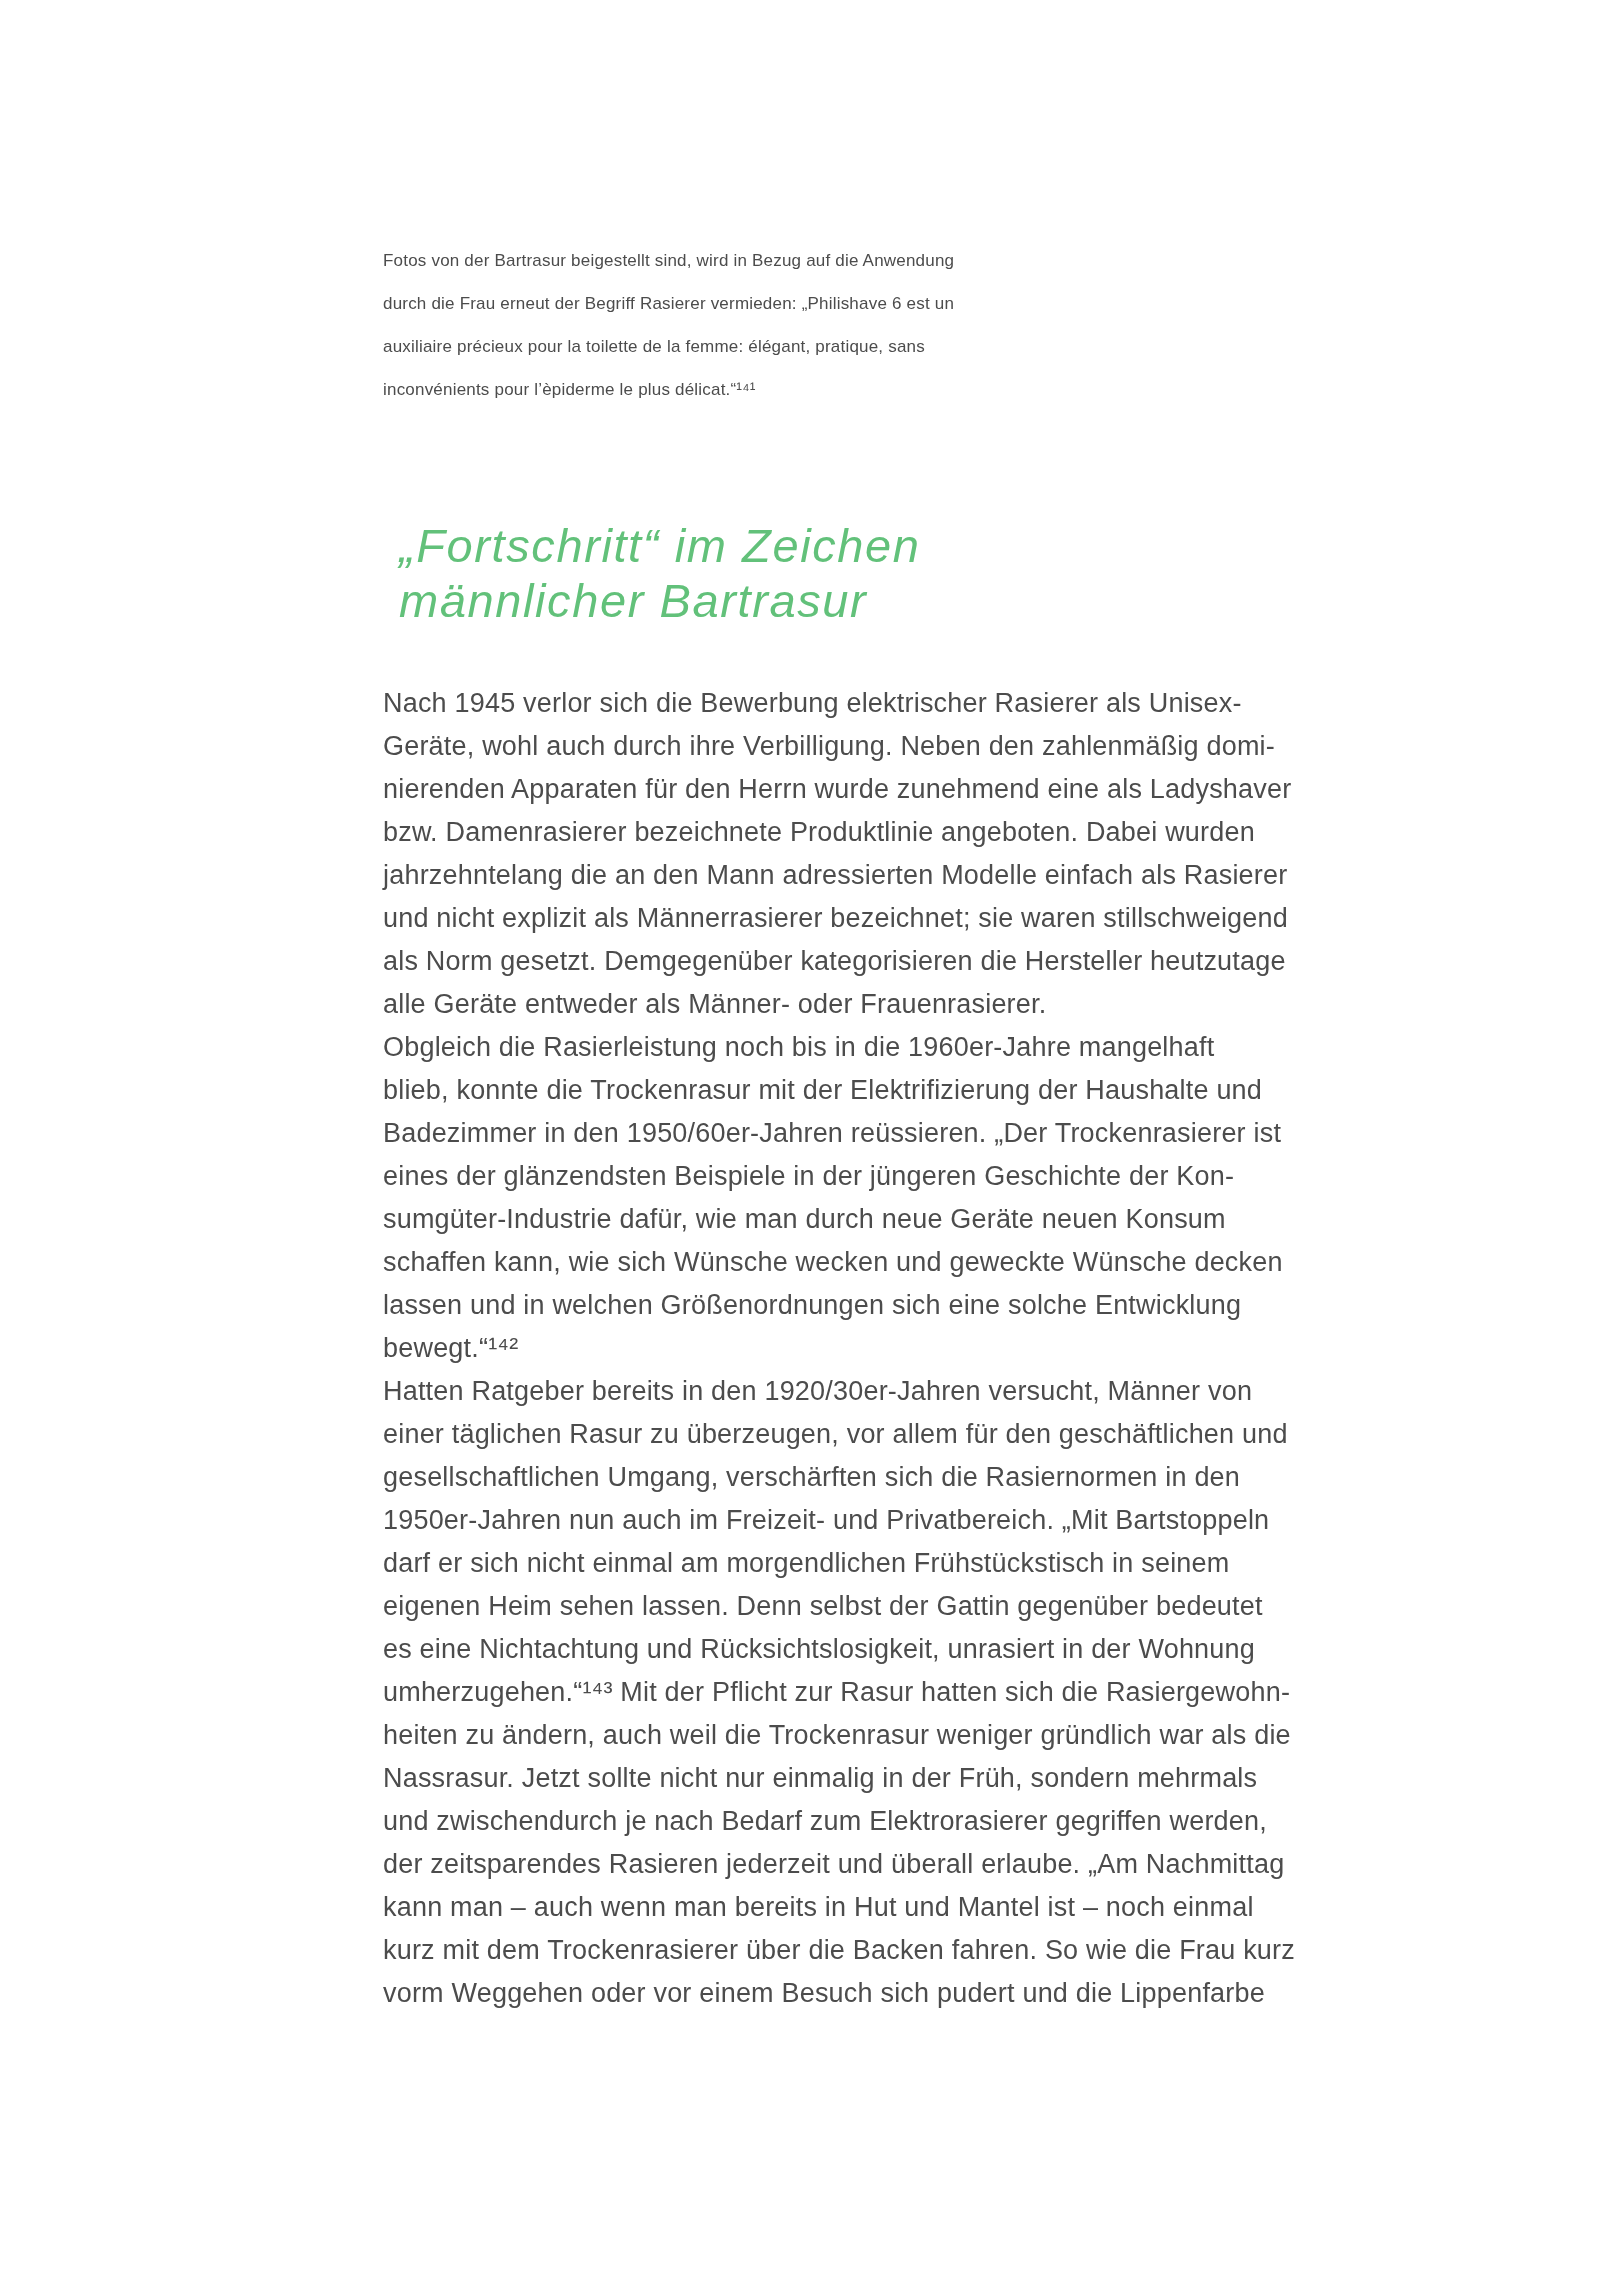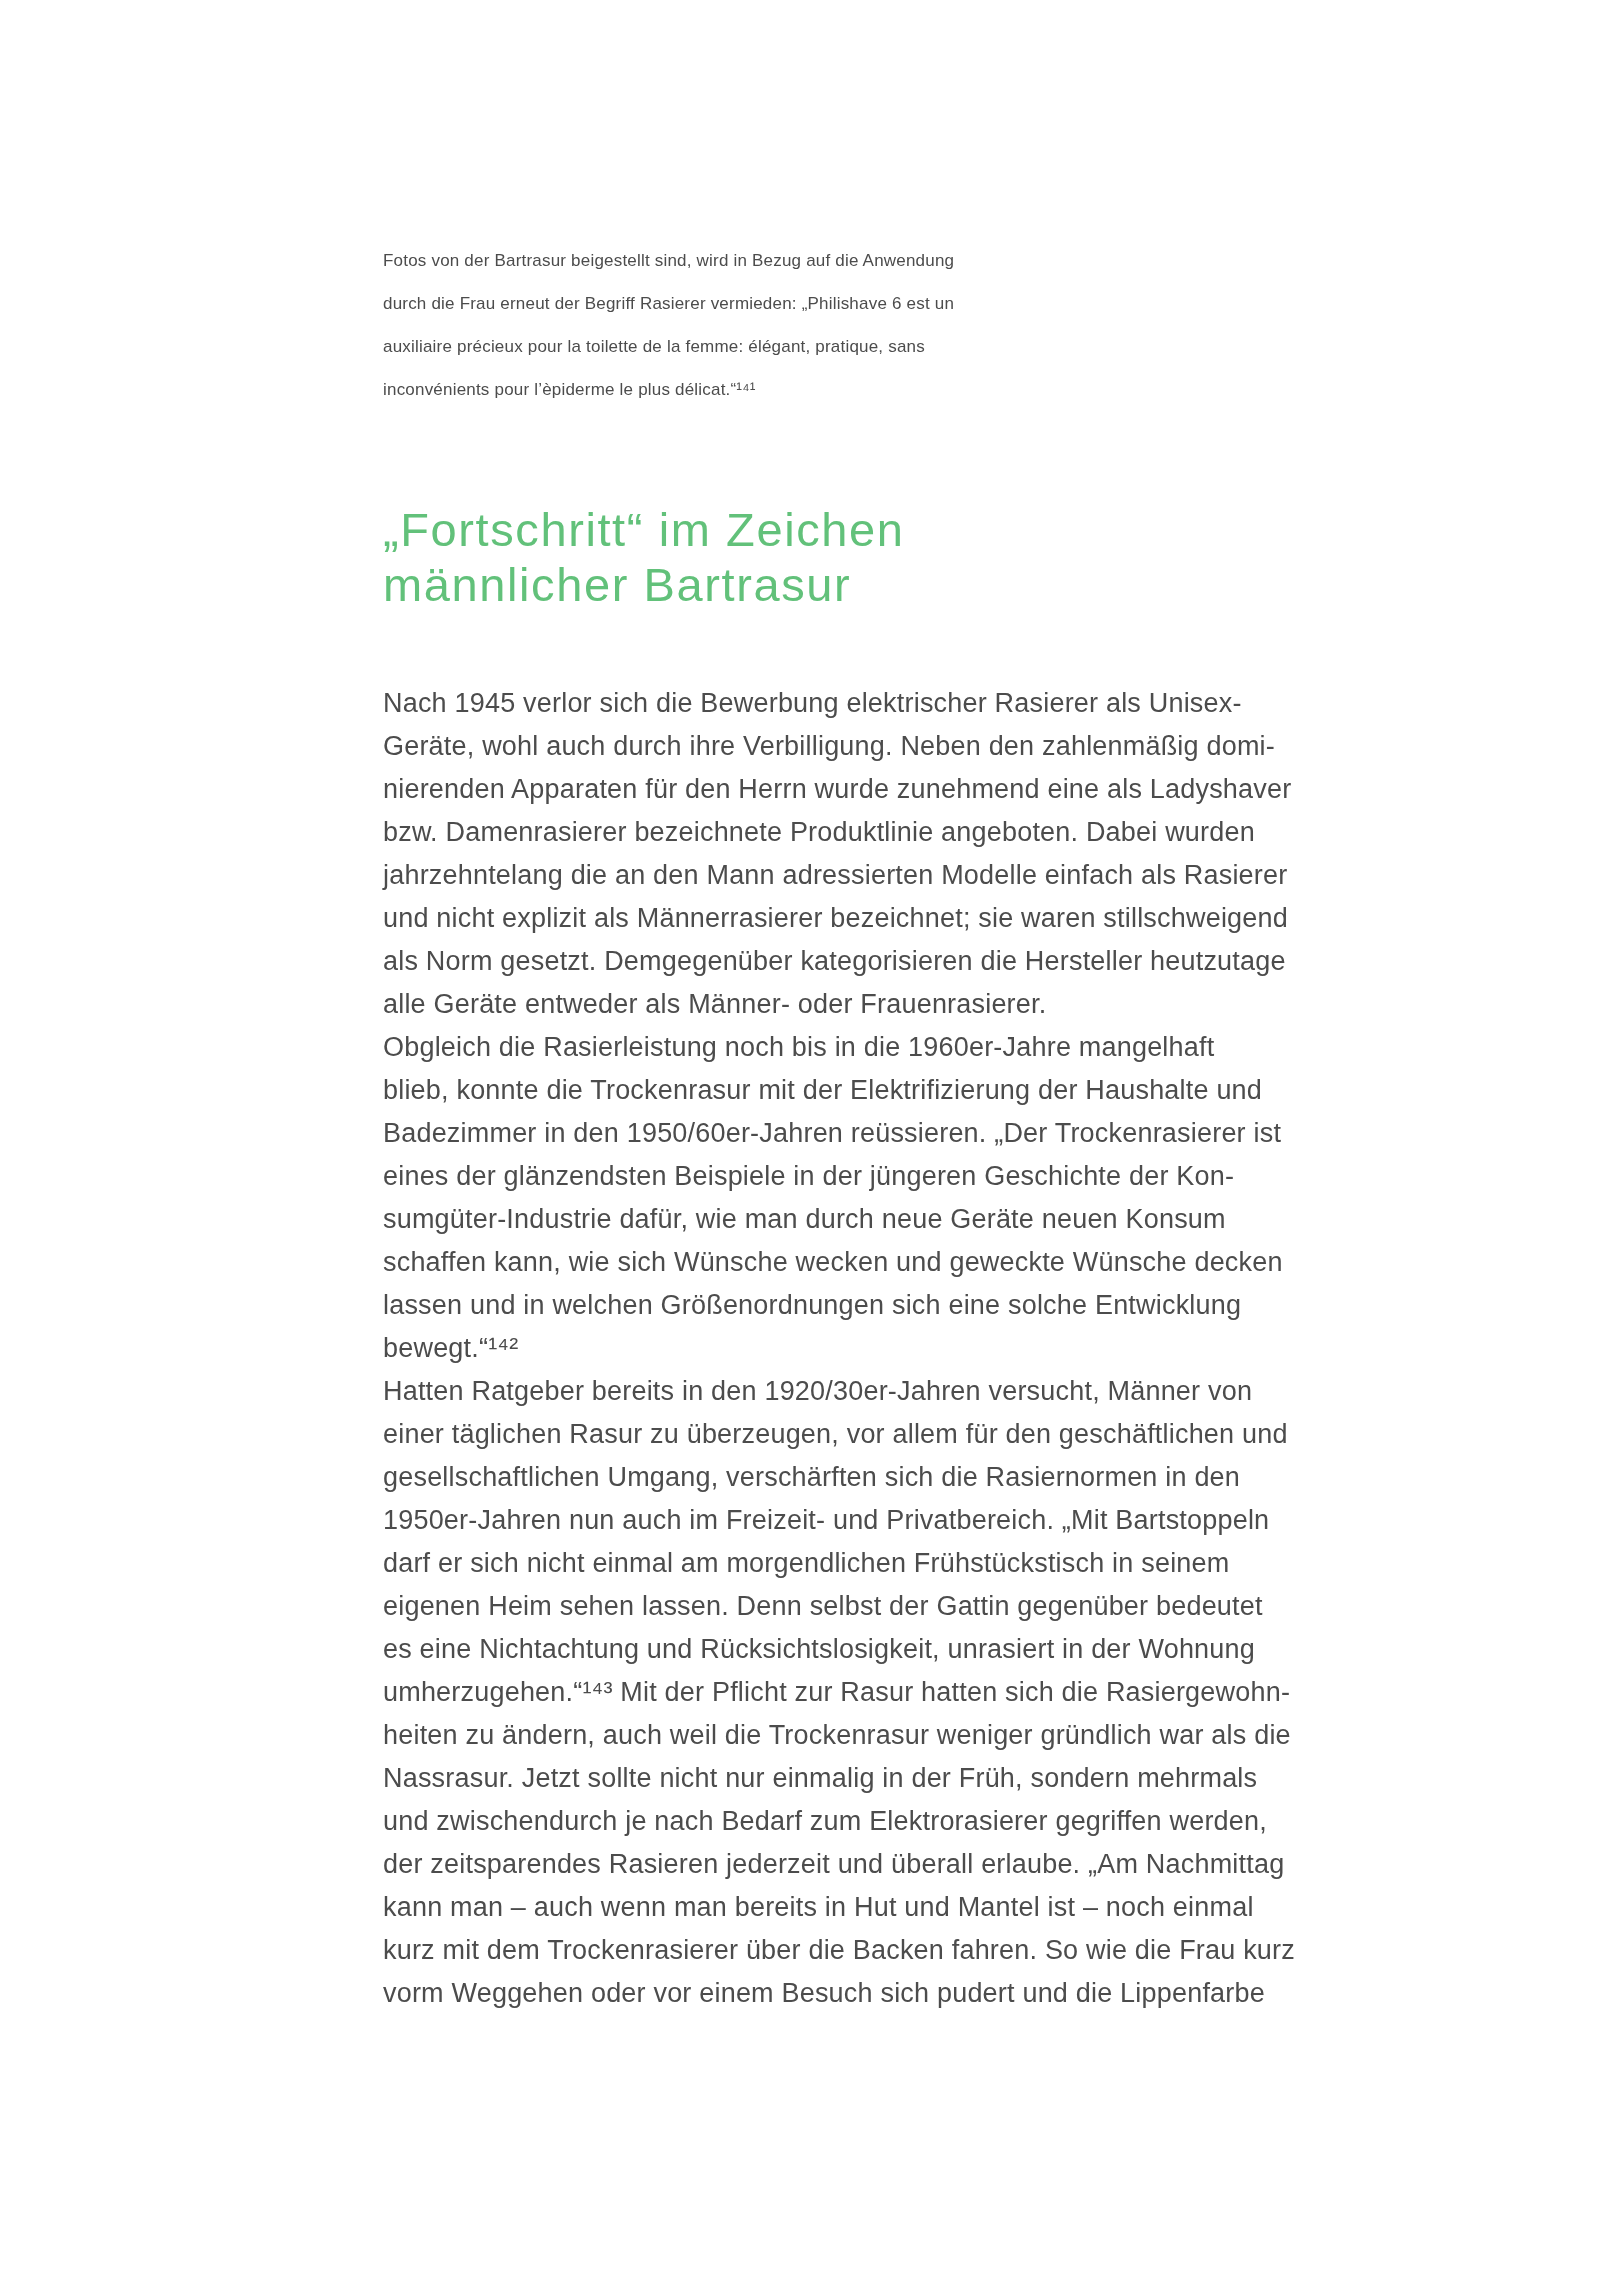--- a/index.html
+++ b/index.html
@@ -72,21 +72,21 @@
 
   <div class="page-number">177</div>
 
   <div class="header-rule"></div>
 
   <div class="text-col intro-paragraph">Fotos von der Bartrasur beigestellt sind, wird in Bezug auf die Anwendung
 durch die Frau erneut der Begriff Rasierer vermieden: „Philishave 6 est un
 auxiliaire précieux pour la toilette de la femme: élégant, pratique, sans
 inconvénients pour l’èpiderme le plus délicat.“¹⁴¹</div>
 
-  <h1 class="text-col section-heading" style="margin:0;">„Fortschritt“ im Zeichen
+  <h1 class="text-col section-heading" style="margin:16px;font-style:italic;">„Fortschritt“ im Zeichen
 männlicher Bartrasur</h1>
 
   <div class="text-col body-paragraph">Nach 1945 verlor sich die Bewerbung elektrischer Rasierer als Unisex-
 Geräte, wohl auch durch ihre Verbilligung. Neben den zahlenmäßig domi-
 nierenden Apparaten für den Herrn wurde zunehmend eine als Ladyshaver
 bzw. Damenrasierer bezeichnete Produktlinie angeboten. Dabei wurden
 jahrzehntelang die an den Mann adressierten Modelle einfach als Rasierer
 und nicht explizit als Männerrasierer bezeichnet; sie waren stillschweigend
 als Norm gesetzt. Demgegenüber kategorisieren die Hersteller heutzutage
 alle Geräte entweder als Männer- oder Frauenrasierer.

